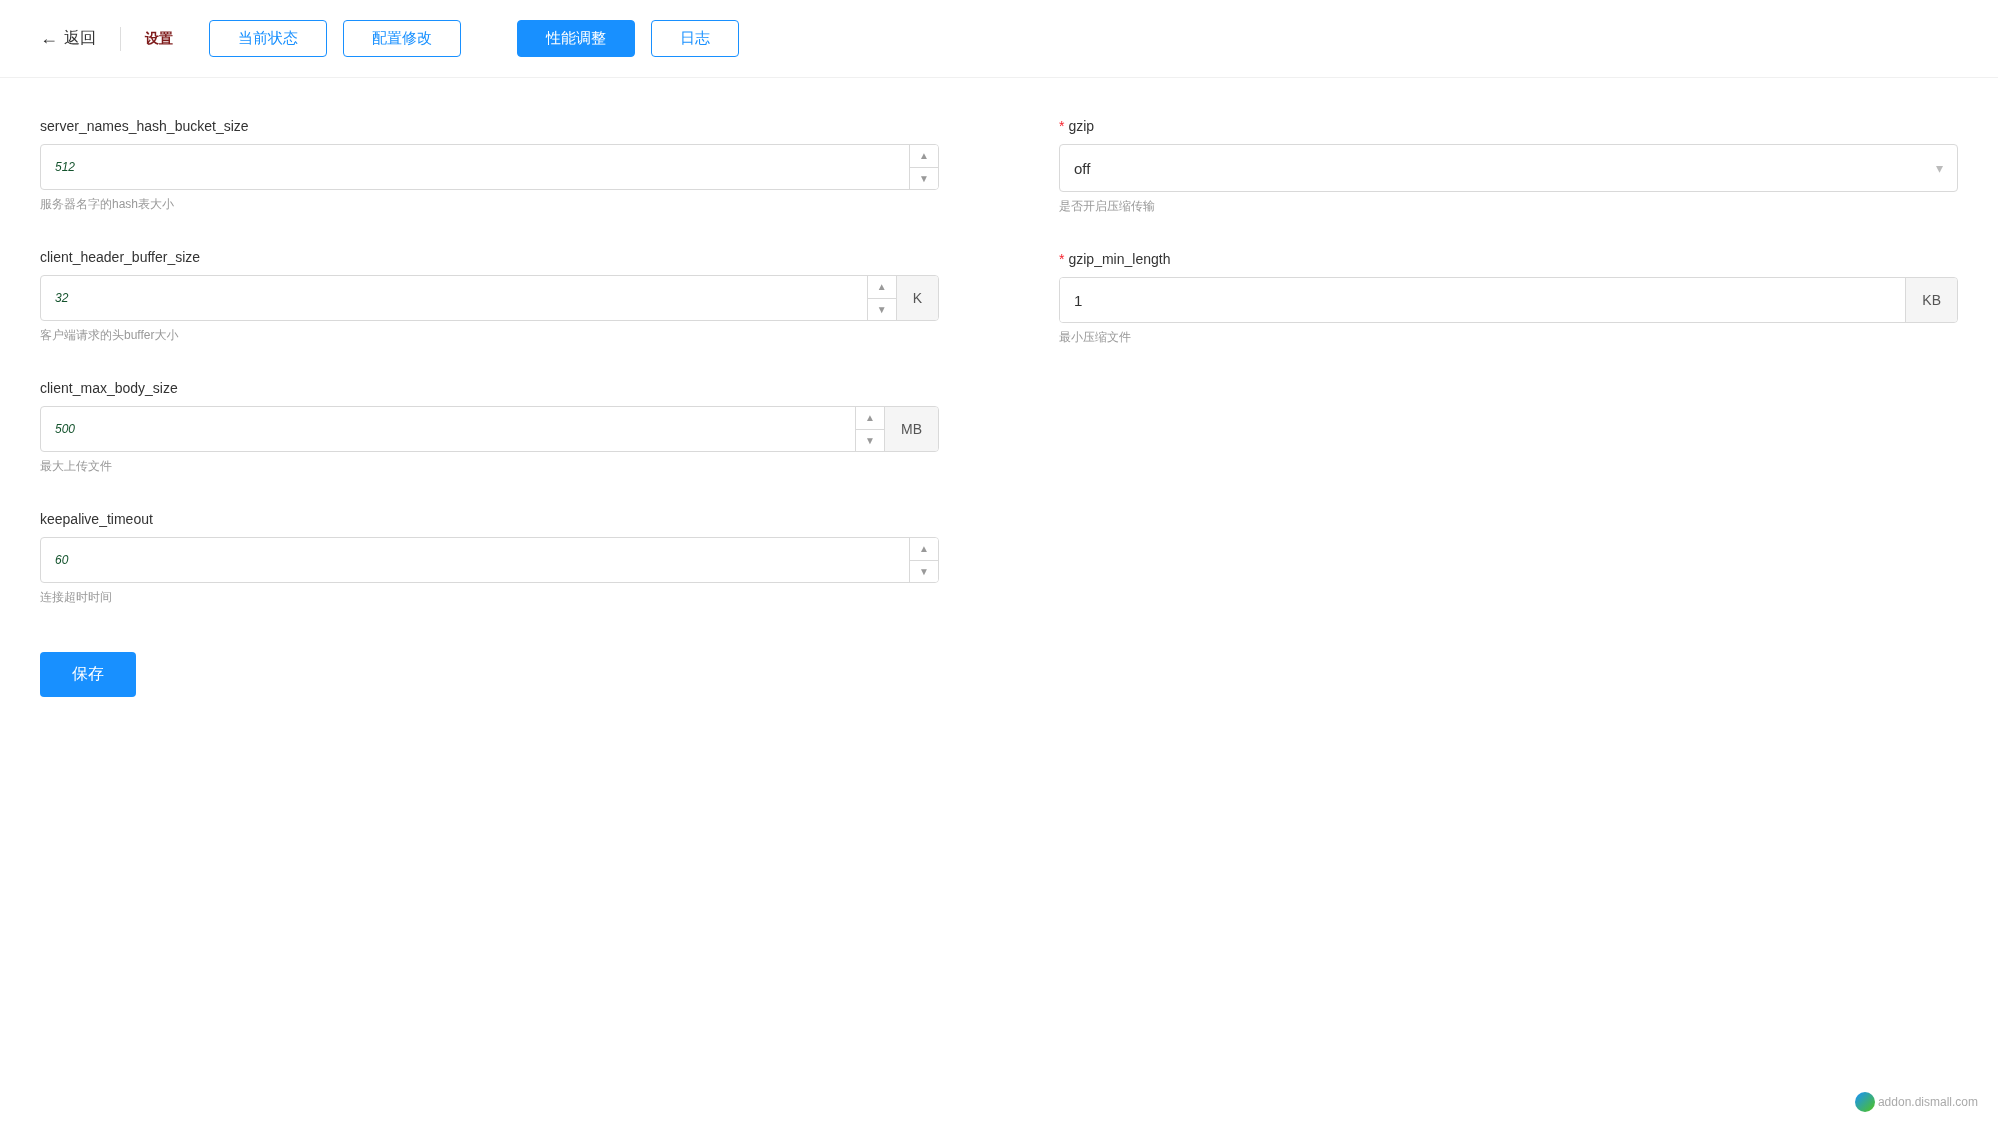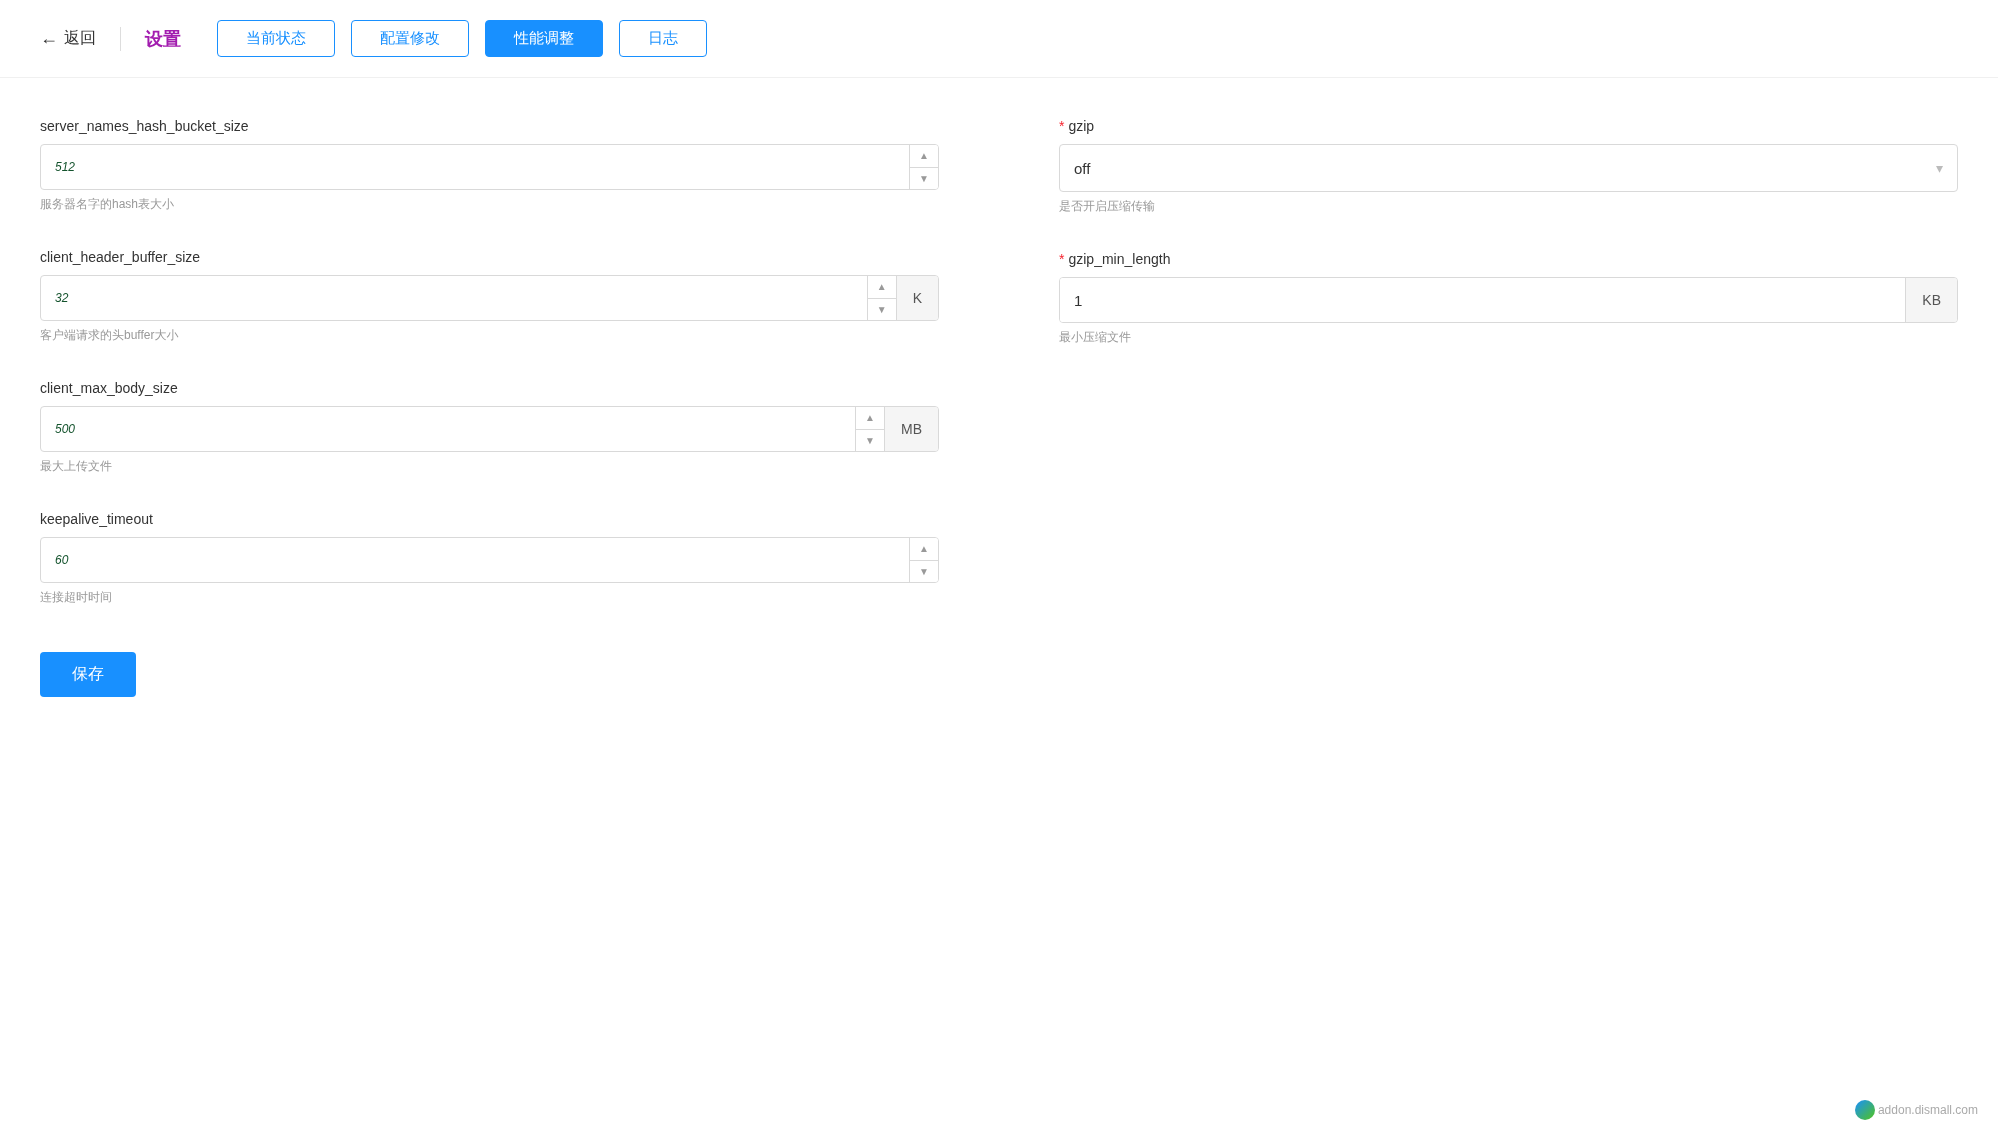--- a/index.html
+++ b/index.html
@@ -42,39 +42,40 @@
     }
 
     .divider {
       width: 1px;
       height: 24px;
       background: #ddd;
       margin: 0 8px;
     }
 
     .page-title {
-      font-size: 18px;
+      font-size: 14px;
       font-weight: 600;
-      color: #a21caf;
+      color: #7f1d1d;
       margin-right: 20px;
     }
 
     .tab-btn {
       padding: 8px 28px;
       border: 1px solid #1890ff;
       border-radius: 4px;
       background: #fff;
       color: #1890ff;
       font-size: 15px;
       cursor: pointer;
     }
 
     .tab-btn.active {
       background: #1890ff;
       color: #fff;
+      margin-left: 40px;
     }
 
     .main-content {
       padding: 40px 40px;
     }
 
     .form-grid {
       display: grid;
       grid-template-columns: 1fr 1fr;
       gap: 0 120px;
@@ -217,21 +218,21 @@
       border: none;
       border-radius: 4px;
       padding: 12px 32px;
       font-size: 16px;
       cursor: pointer;
       margin-top: 10px;
     }
 
     .watermark {
       position: fixed;
-      bottom: 20px;
+      bottom: 28px;
       right: 20px;
       font-size: 12px;
       color: #aaa;
       display: flex;
       align-items: center;
       gap: 3px;
     }
 
     .watermark-circle {
       width: 20px;

